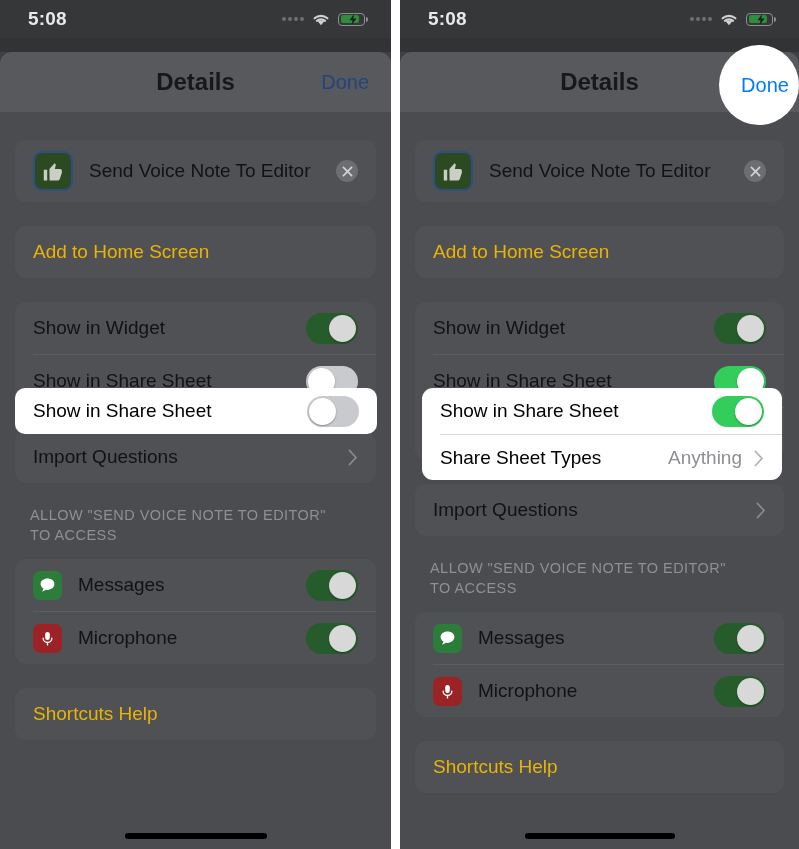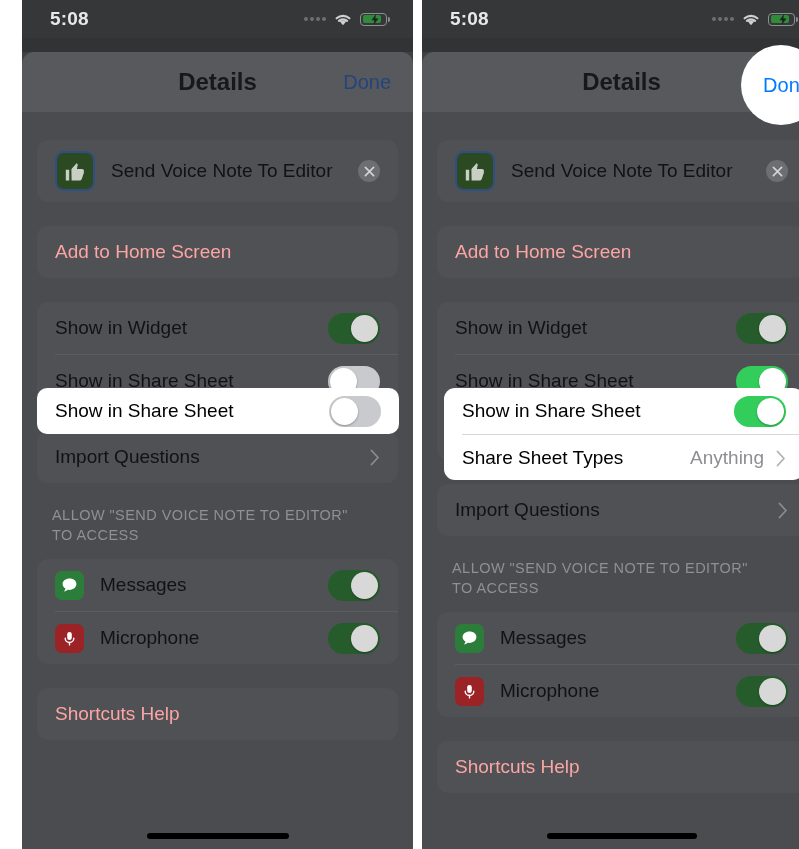--- a/index.html
+++ b/index.html
@@ -7,21 +7,20 @@
     width: 799px; height: 849px;
     background: #ffffff;
     font-family: "Liberation Sans", sans-serif;
     overflow: hidden;
   }
   .stage {
     position: relative;
     width: 680px; height: 849px;
     display: flex;
     background: #ffffff;
-    margin-left: 22px;
   }
   .panel {
     position: relative;
     width: 391px;
     height: 849px;
     background: #3e4044;
     overflow: hidden;
     flex: none;
   }
   .panel.right { width: 399px; }
@@ -120,21 +119,21 @@
     align-items: center;
     min-height: 52px;
     padding: 0 18px;
     position: relative;
   }
   .row-label {
     color: #111214;
     font-size: 19px;
     flex: 1;
   }
-  .row-label.blue { color: #fca5a5; }
+  .row-label.blue { color: #eab308; }
   .hairline {
     height: 1px;
     background: rgba(255,255,255,0.07);
     margin-left: 18px;
   }
 
   
   .shortcut-row { min-height: 62px; }
   .sc-icon {
     width: 40px; height: 40px; border-radius: 9px;

